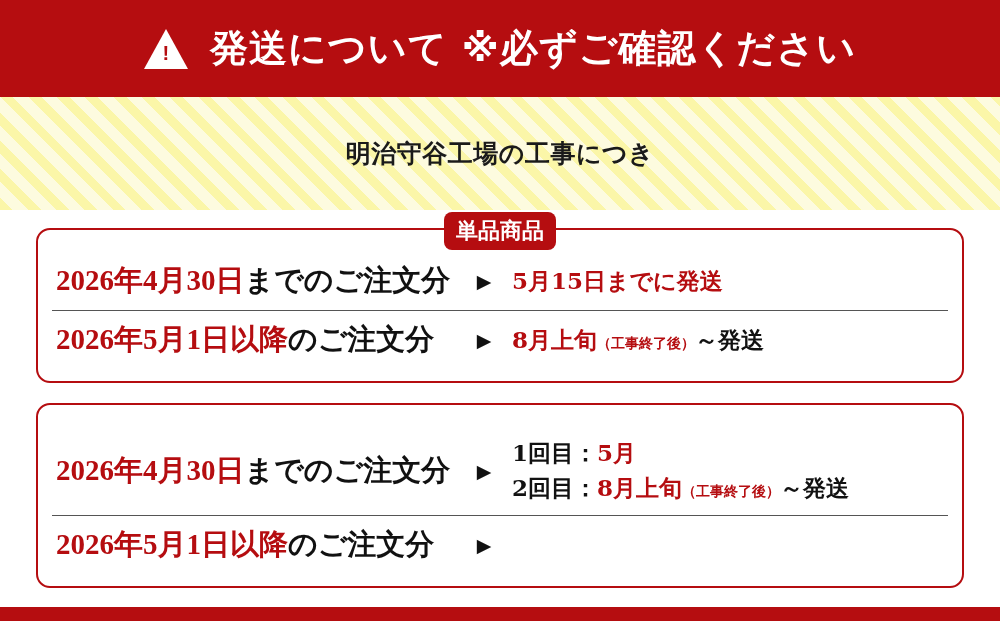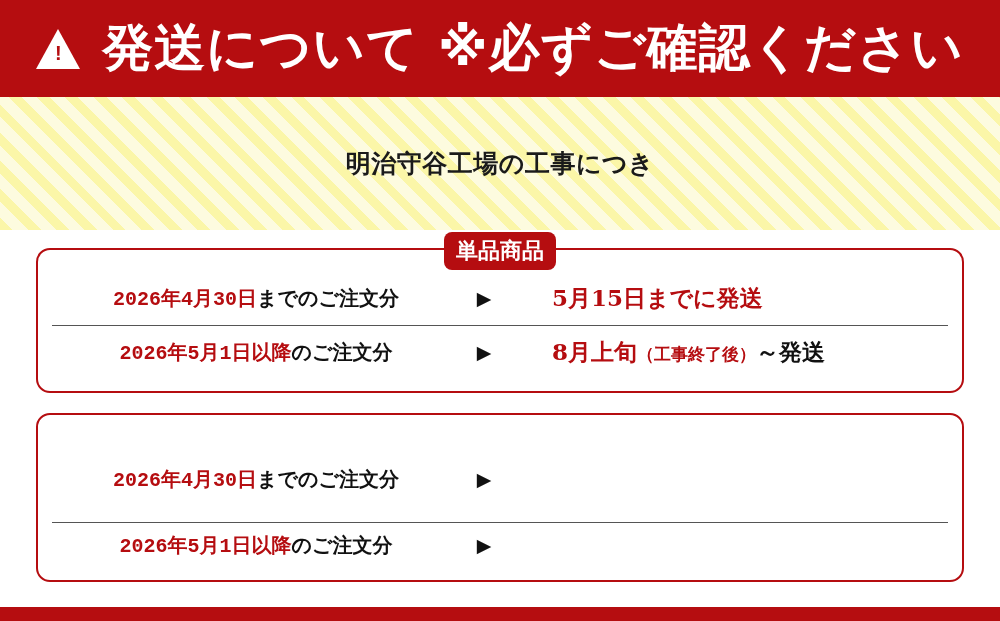--- a/index.html
+++ b/index.html
@@ -45,30 +45,30 @@
     top: 14px;
     transform: translateX(-50%);
     color: #b50d10;
     font-size: 20px;
     font-weight: bold;
     line-height: 1;
     font-family: "Liberation Sans", sans-serif;
   }
   .header-title {
     color: #ffffff;
-    font-size: 51px;
+    font-size: 38px;
     font-weight: bold;
     letter-spacing: 1px;
     white-space: nowrap;
     font-family: "DejaVu Sans", "Liberation Sans", sans-serif;
   }
 
   
   .subbanner {
-    height: 133px;
+    height: 113px;
     background-color: #fbf8c8;
     background-image: repeating-linear-gradient(
       45deg,
       #fbf6a8 0px,
       #fbf6a8 9px,
       #fdfbdf 9px,
       #fdfbdf 20px
     );
     display: flex;
     flex-direction: column;
@@ -115,24 +115,24 @@
     display: flex;
     align-items: center;
     padding: 9px 4px;
   }
   .row.divider {
     border-bottom: 1px solid #555555;
   }
 
   .cond {
     width: 400px;
-    text-align: center;
-    white-space: nowrap;
-    font-family: Liberation Mono, monospace;
-    font-size: 20px;
+    text-align: left;
+    white-space: nowrap;
+    font-family: Liberation Serif, serif;
+    font-size: 29px;
     font-weight: bold;
     color: #111111;
   }
   .cond .hl { color: #b50d10; }
 
   .arrow {
     width: 56px;
     text-align: center;
     color: #111111;
     font-size: 19px;
@@ -141,22 +141,22 @@
 
   .result {
     flex: 1;
     font-family: "DejaVu Serif", "Liberation Serif", serif;
     font-size: 23px;
     font-weight: bold;
     color: #111111;
     white-space: nowrap;
   }
   .result .hl { color: #b50d10; }
-  .result .small { font-size: 17px; text-align: center; }
-  .result-line { padding: 2px 0; margin-left: 40px; }
+  .result .small { font-size: 14px; text-align: center; }
+  .result-line { padding: 2px 0; }
 
   .tall { min-height: 86px; }
 
   
   .footer-bar {
     position: absolute;
     left: 0;
     bottom: 0;
     width: 1000px;
     height: 14px;
@@ -211,20 +211,26 @@
     </div>
 
     <div class="section">
 
       <div class="row divider tall">
         <div class="cond">
           <span class="hl">2026年4月30日</span><span>までのご注文分</span>
         </div>
         <div class="arrow">▶</div>
         <div class="result">
+          <div class="result-line">
+            <span>1回目：</span><span class="hl">5月</span>
+          </div>
+          <div class="result-line">
+            <span>2回目：</span><span class="hl">8月上旬</span><span class="hl small">（工事終了後）</span><span>～発送</span>
+          </div>
         </div>
       </div>
 
       <div class="row">
         <div class="cond">
           <span class="hl">2026年5月1日以降</span><span>のご注文分</span>
         </div>
         <div class="arrow">▶</div>
       </div>
     </div>

